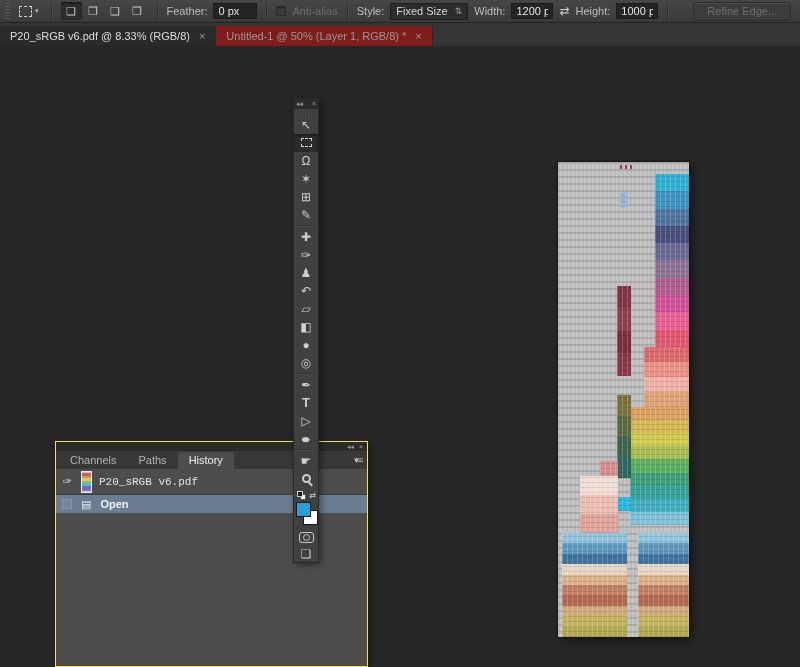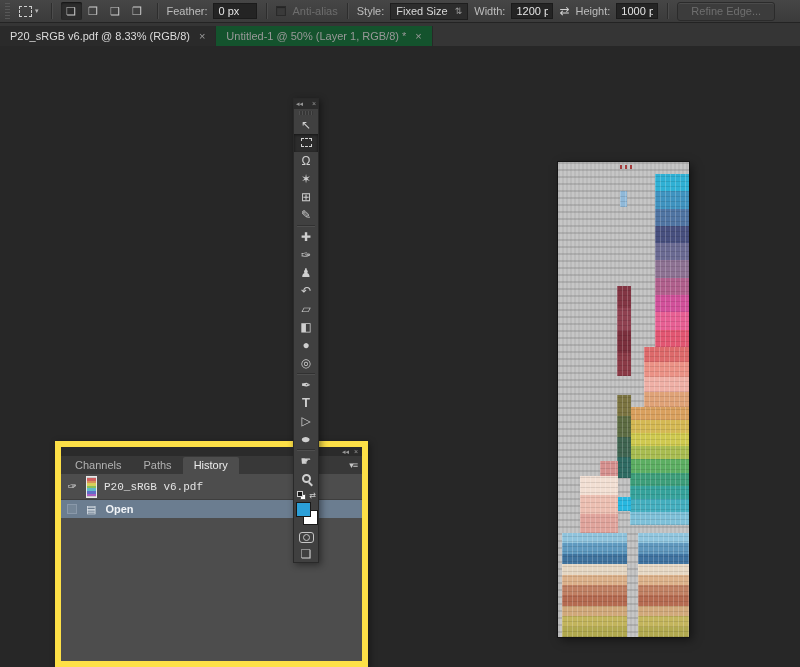--- a/index.html
+++ b/index.html
@@ -24,29 +24,29 @@
   .bar-input { width:44px; height:16px; background:#242424; border:1px solid #1b1b1b;
     color:#e4e4e4; font-family:"Liberation Sans",sans-serif; font-size:11px; padding:0 4px; }
   .bar-input.narrow { width:42px; }
   .checkbox { width:10px; height:10px; background:#3a3a3a; border:1px solid #2a2a2a;
     box-shadow:inset 0 1px 1px rgba(0,0,0,.4); }
   .select-box { min-width:78px; height:17px; background:#2c2c2c; border:1px solid #1e1e1e;
     display:flex; align-items:center; justify-content:space-between; gap:4px; padding:0 5px; color:#d8d8d8; }
   .select-box .arrows { font-size:9px; color:#9c9c9c; }
   .swap-icon { font-size:12px; color:#cfcfcf; }
   .refine-btn { padding:2px 13px 3px; background:#3c3c3c; border:1px solid #2b2b2b; border-radius:3px;
-    color:#6f6f6f; box-shadow:inset 0 1px 0 #4b4b4b; font-size:11px; }
+    color:#6f6f6f; box-shadow:inset 0 1px 0 #4b4b4b; font-size:11px;margin-left:16px; }
 
   
   .tab-bar { position:absolute; top:23px; left:0; width:800px; height:23px; background:#353535;
     display:flex; align-items:flex-end; z-index:39; }
   .doc-tab { height:20px; display:flex; align-items:center; gap:9px; padding:0 10px;
     font-size:11px; border-right:1px solid #282828; white-space:nowrap; }
   .doc-tab.active { background:#2a2a2a; color:#dcdcdc; }
-  .doc-tab.inactive { background:#14532d; color:#989898;align-items:center; }
+  .doc-tab.inactive { background:#7f1d1d; color:#989898;align-items:center; }
   .tab-close { font-size:11px; color:#9a9a9a; }
 
   
   .canvas { position:absolute; top:46px; left:0; width:800px; height:621px; background:#272727; }
 
   
   .chart { position:absolute; left:558px; top:116px; width:131px; height:475px;
     outline:1px solid #151515; box-shadow:3px 3px 9px rgba(0,0,0,.5); z-index:5; }
   .chart .rows-texture { position:absolute; inset:0; z-index:1;
     background-image:
@@ -79,21 +79,21 @@
   .mini-default .mini-w { position:absolute; right:0; bottom:0; width:6px; height:6px; background:#fff; border:1px solid #555; }
   .mini-swap { position:absolute; right:2px; top:1px; font-size:8px; color:#cfcfcf; }
   .fg-swatch { position:absolute; left:2px; top:12px; width:15px; height:15px; border:1px solid #181818; z-index:2; }
   .bg-swatch { position:absolute; left:9px; top:20px; width:15px; height:15px; border:1px solid #181818; z-index:1; }
   .qm-box { width:15px; height:11px; border:1px solid #c6c6c6; border-radius:3px;
     display:flex; align-items:center; justify-content:center; }
   .qm-box::after { content:""; width:5px; height:5px; border:1px solid #c6c6c6; border-radius:50%; }
 
   
   .panel { position:absolute; left:55px; top:441px; width:313px; height:226px;
-    background:#4d4d4d; border:6px solid #fde047; z-index:20; box-shadow:2px 2px 7px rgba(0,0,0,.4); }
+    background:#4d4d4d; border:1px solid #fde047; z-index:20; box-shadow:2px 2px 7px rgba(0,0,0,.4); }
   .ph-header { height:9px; background:#2b2b2b; display:flex; justify-content:flex-end;
     align-items:center; gap:5px; padding:0 4px; color:#989898; font-size:7px; line-height:8px; }
   .ph-tabs { height:18px; background:#383838; display:flex; align-items:flex-end; padding-left:3px; position:relative; }
   .ph-tab { padding:2px 11px 3px; font-size:11px; color:#b2b2b2; }
   .ph-tab.active { background:#4d4d4d; color:#ededed; font-weight:normal; border-radius:2px 2px 0 0; }
   .ph-menu { position:absolute; right:5px; top:4px; font-size:9px; color:#c8c8c8; letter-spacing:-1px; }
   .snap-row { height:26px; display:flex; align-items:center; gap:7px; padding:0 5px;
     border-bottom:1px solid #3e3e3e; }
   .hb-src { width:13px; text-align:center; color:#d2d2d2; font-size:11px; transform:rotate(-10deg); }
   .snap-thumb { width:11px; height:22px; border:1px solid #e9e9e9;

